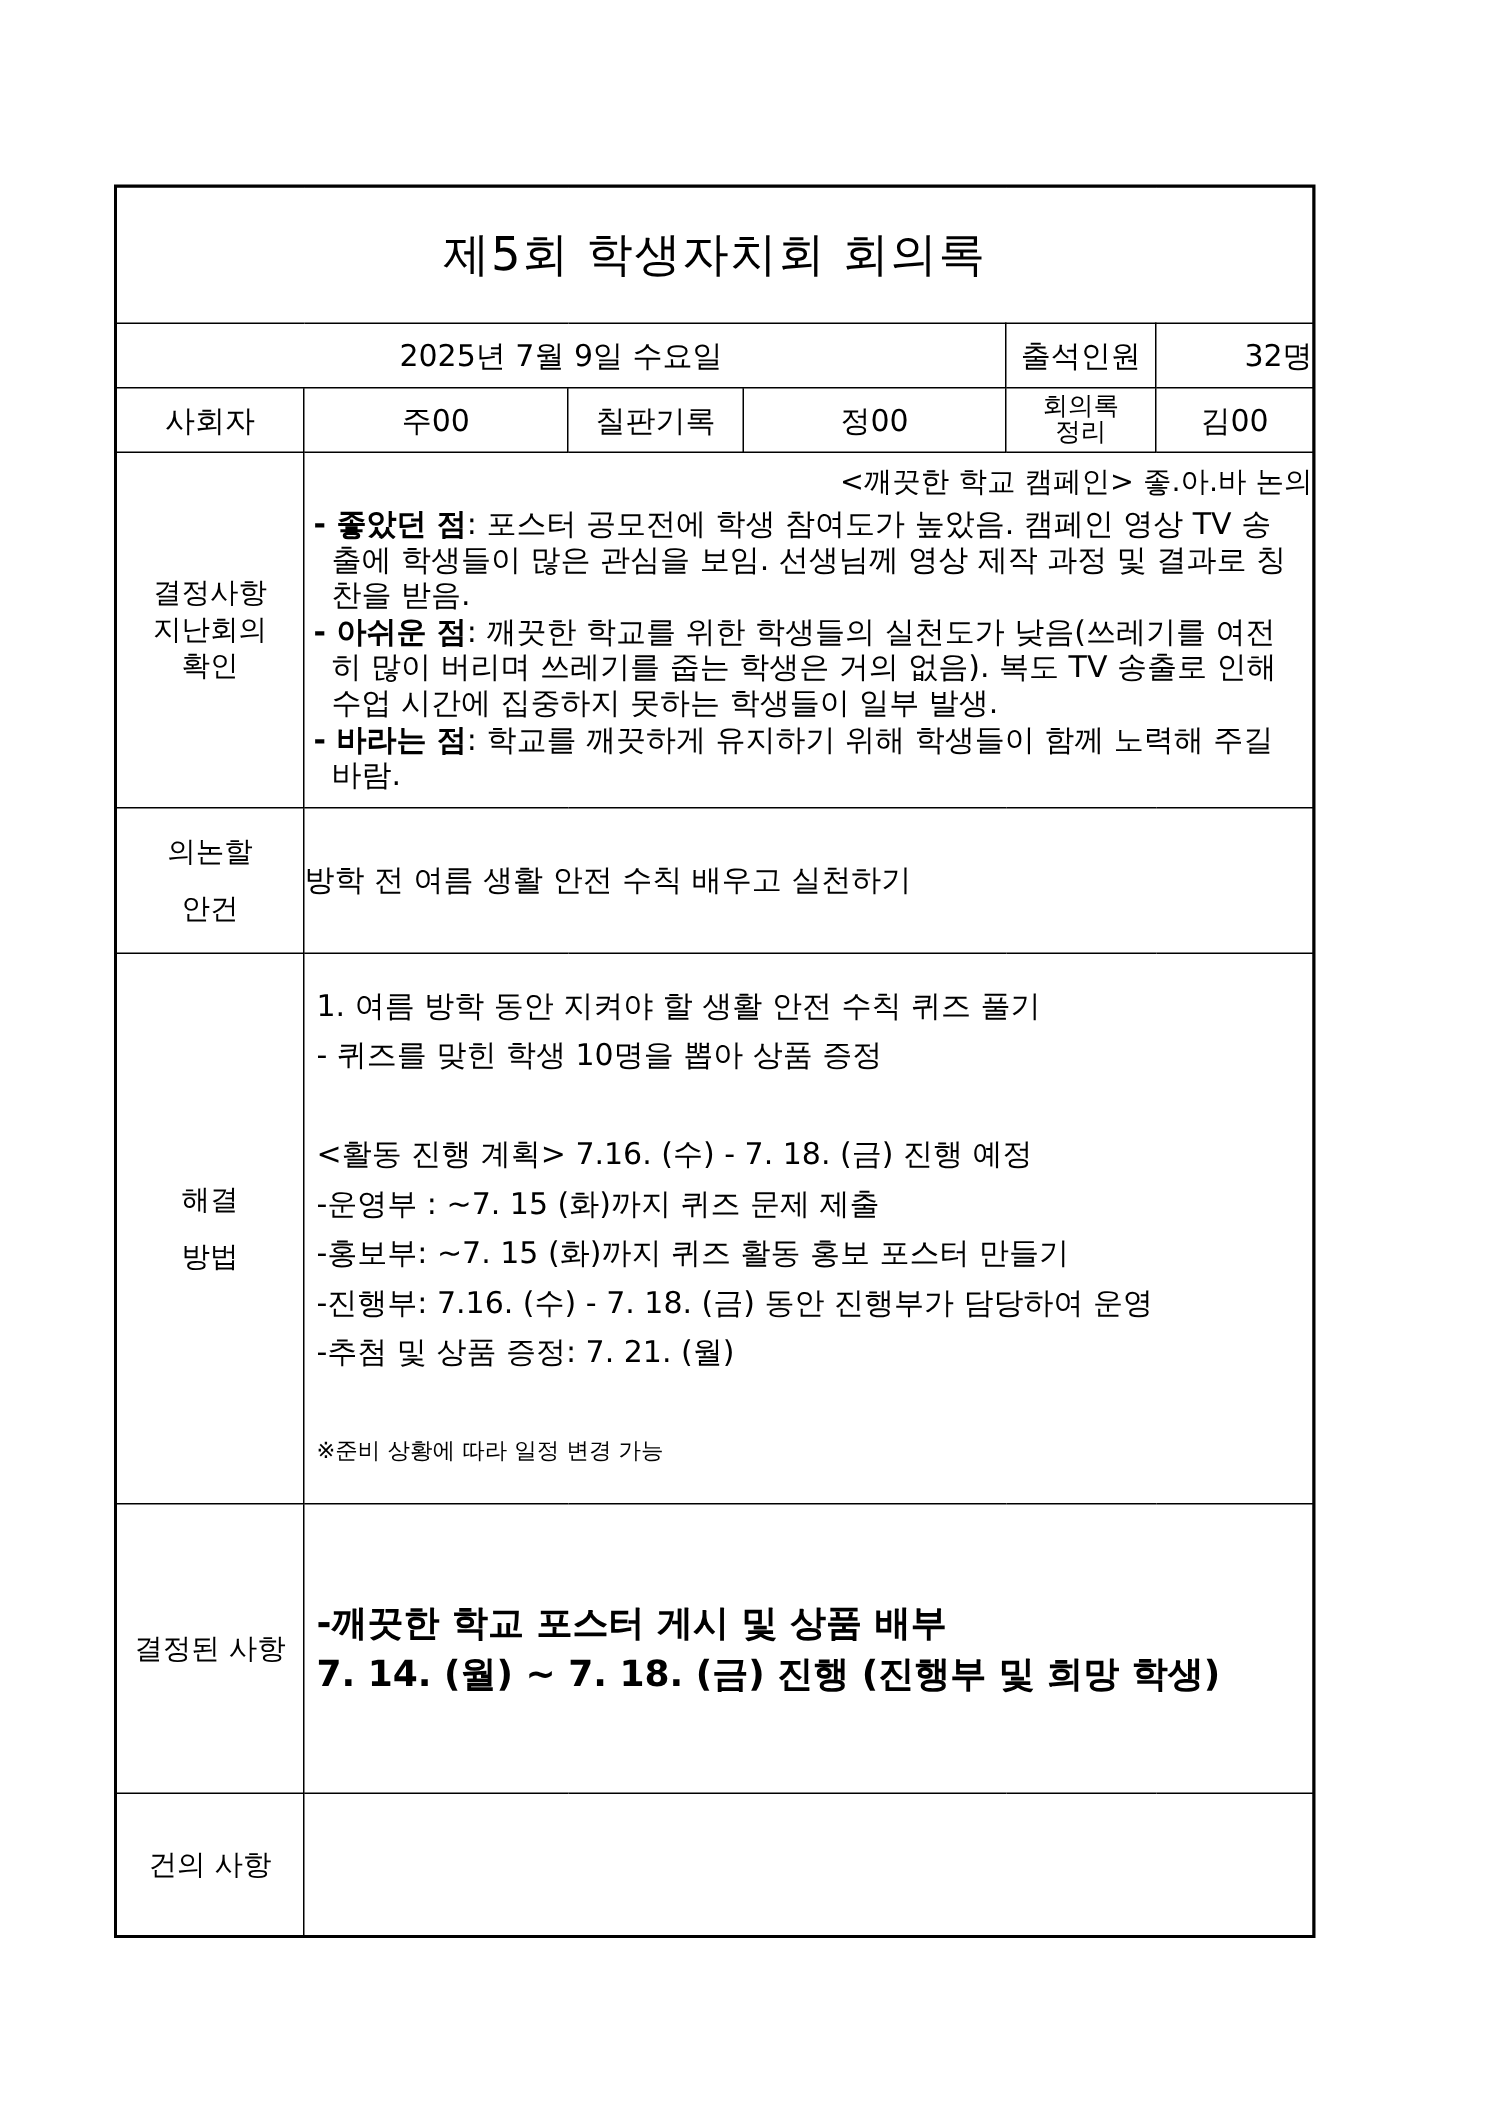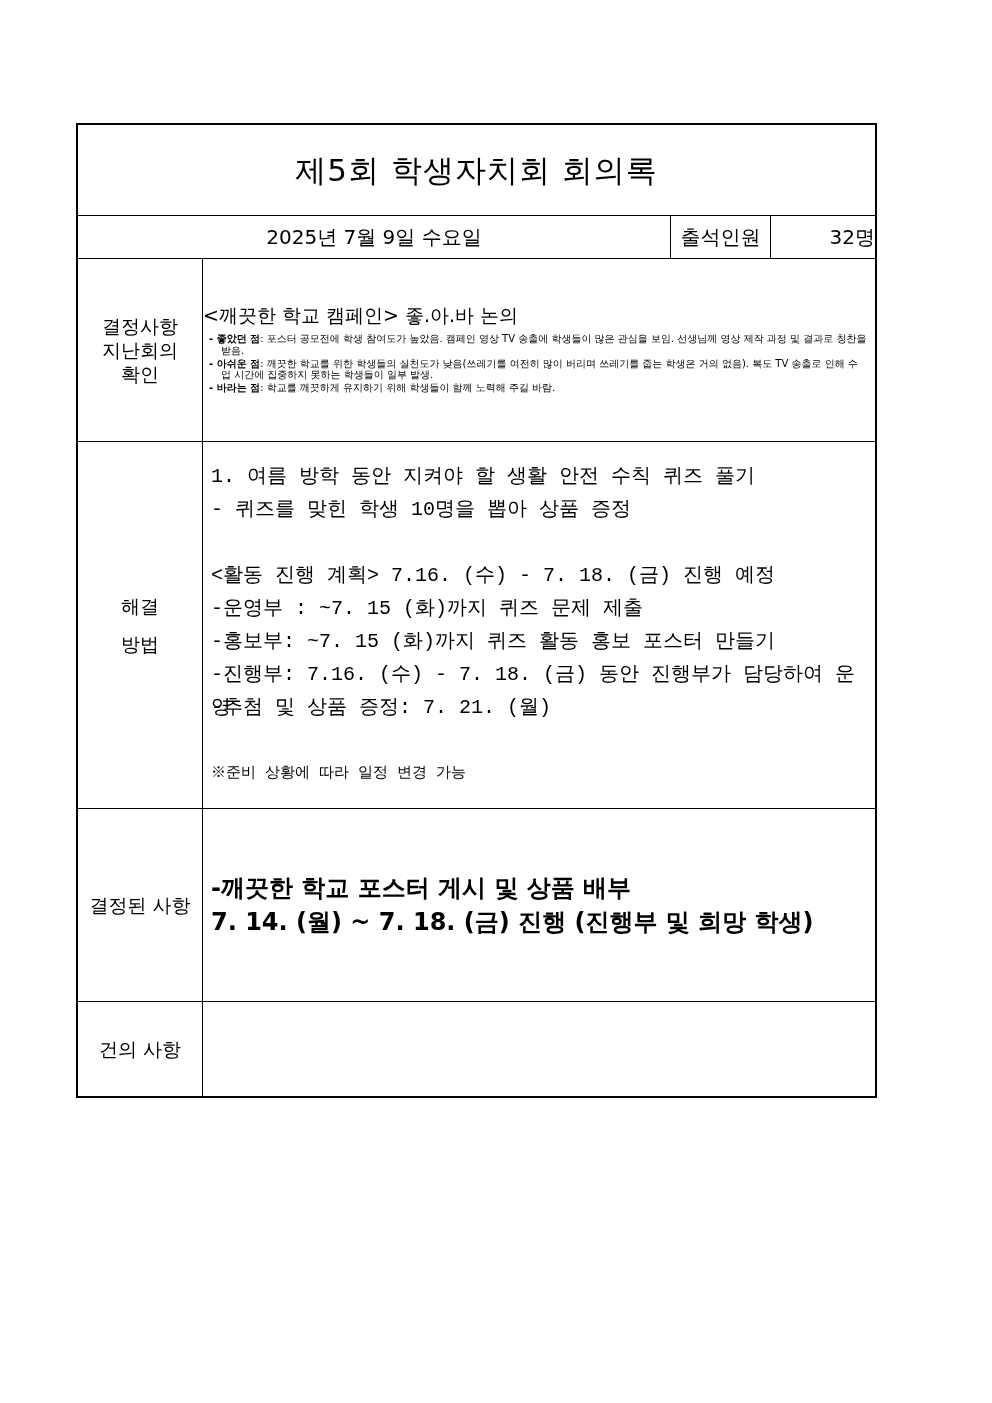--- a/index.html
+++ b/index.html
@@ -83,43 +83,43 @@
   
   .rowlabel {
     text-align: center;
     font-size: 19px;
     line-height: 1.28;
   }
   .rowlabel.spaced { line-height: 2.0; }
 
   
   .prev-head {
-    text-align: left;
+    text-align: right;
     font-size: 19px;
     padding: 6px 0 2px 0;
   }
   .prev-list {
-    font-size: 10px;
+    font-size: 20px;
     line-height: 1.18;
     padding: 2px 8px 8px 6px;
   }
   .prev-list .li {
     margin: 0 0 1px 0;
     text-indent: -12px;
     padding-left: 12px;
   }
   .prev-list b { font-weight: 700; }
 
   
   .body-text {
     font-size: 20px;
     line-height: 1.0;
     padding: 6px 6px 6px 8px;
   }
-  .body-text .ln { margin: 0; padding: 0; height: 33px; line-height: 33px; font-family: Liberation Mono, monospace; }
+  .body-text .ln { margin: 0; padding: 0; height: 33px; line-height: 33px; }
   .body-text .ln.blank { height: 33px; }
 
   .agenda-text {
     font-size: 20px;
     padding: 0 6px 0 8px;
   }
 
   .note-small {
     font-size: 15px;
     line-height: 33px;
@@ -156,37 +156,55 @@
           <div class="doc-title">제5회 학생자치회 회의록</div>
         </td>
       </tr>
 
       <tr class="meta-row">
         <td colspan="4" class="meta-center">2025년 7월 9일 수요일</td>
         <td class="meta-label">출석인원</td>
         <td class="meta-right">32명</td>
       </tr>
 
+      <tr class="meta-row">
+        <td class="meta-label">사회자</td>
+        <td class="meta-center">주00</td>
+        <td class="meta-label">칠판기록</td>
+        <td class="meta-center">정00</td>
+        <td class="meta-label-2line">
+          <div>회의록</div>
+          <div>정리</div>
+        </td>
+        <td class="meta-center">김00</td>
+      </tr>
 
       <tr>
         <td class="rowlabel" style="height:182px">
           <div>결정사항</div>
           <div>지난회의</div>
           <div>확인</div>
         </td>
         <td colspan="5">
           <div class="prev-head">&lt;깨끗한 학교 캠페인&gt; 좋.아.바 논의</div>
           <div class="prev-list" id="prev-list">
               <div class="li"><b>- 좋았던 점</b><span>: 포스터 공모전에 학생 참여도가 높았음. 캠페인 영상 TV 송출에 학생들이 많은 관심을 보임. 선생님께 영상 제작 과정 및 결과로 칭찬을 받음.</span></div>
               <div class="li"><b>- 아쉬운 점</b><span>: 깨끗한 학교를 위한 학생들의 실천도가 낮음(쓰레기를 여전히 많이 버리며 쓰레기를 줍는 학생은 거의 없음). 복도 TV 송출로 인해 수업 시간에 집중하지 못하는 학생들이 일부 발생.</span></div>
               <div class="li"><b>- 바라는 점</b><span>: 학교를 깨끗하게 유지하기 위해 학생들이 함께 노력해 주길 바람.</span></div>
             </div>
         </td>
       </tr>
 
+      <tr>
+        <td class="rowlabel spaced" style="height:96px">
+          <div>의논할</div>
+          <div>안건</div>
+        </td>
+        <td colspan="5" class="agenda-text">방학 전 여름 생활 안전 수칙 배우고 실천하기</td>
+      </tr>
 
       <tr>
         <td class="rowlabel spaced" style="height:366px">
           <div>해결</div>
           <div>방법</div>
         </td>
         <td colspan="5">
           <div class="body-text" id="solution-lines">
               <div class="ln">1. 여름 방학 동안 지켜야 할 생활 안전 수칙 퀴즈 풀기</div>
               <div class="ln">- 퀴즈를 맞힌 학생 10명을 뽑아 상품 증정</div>

